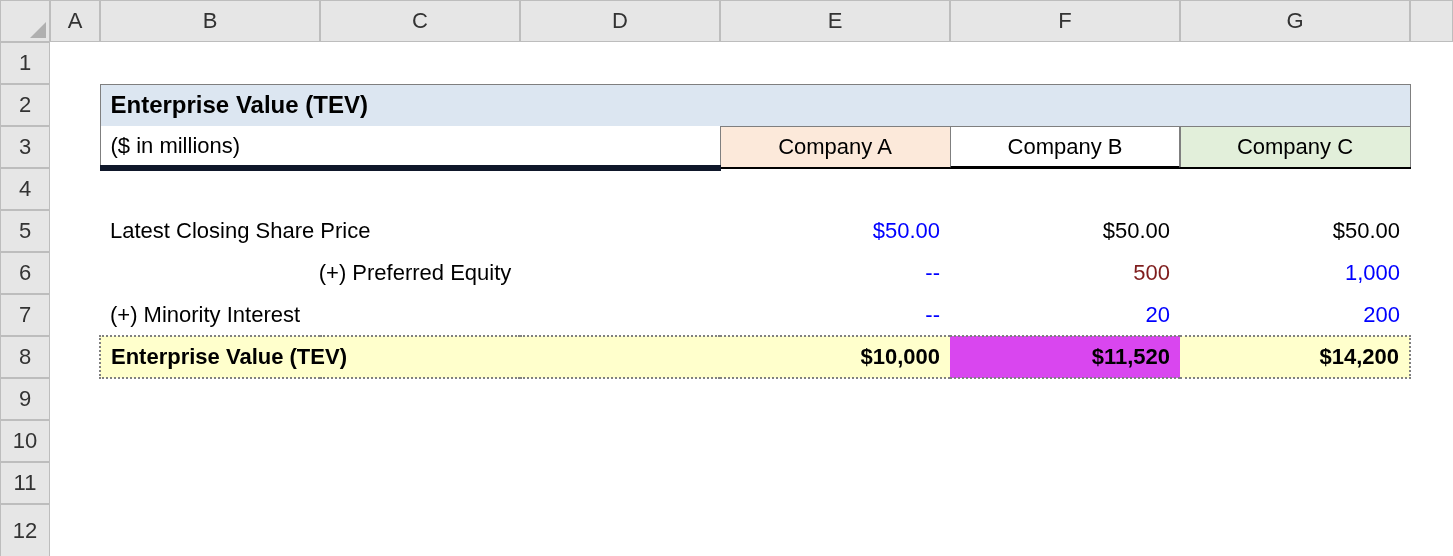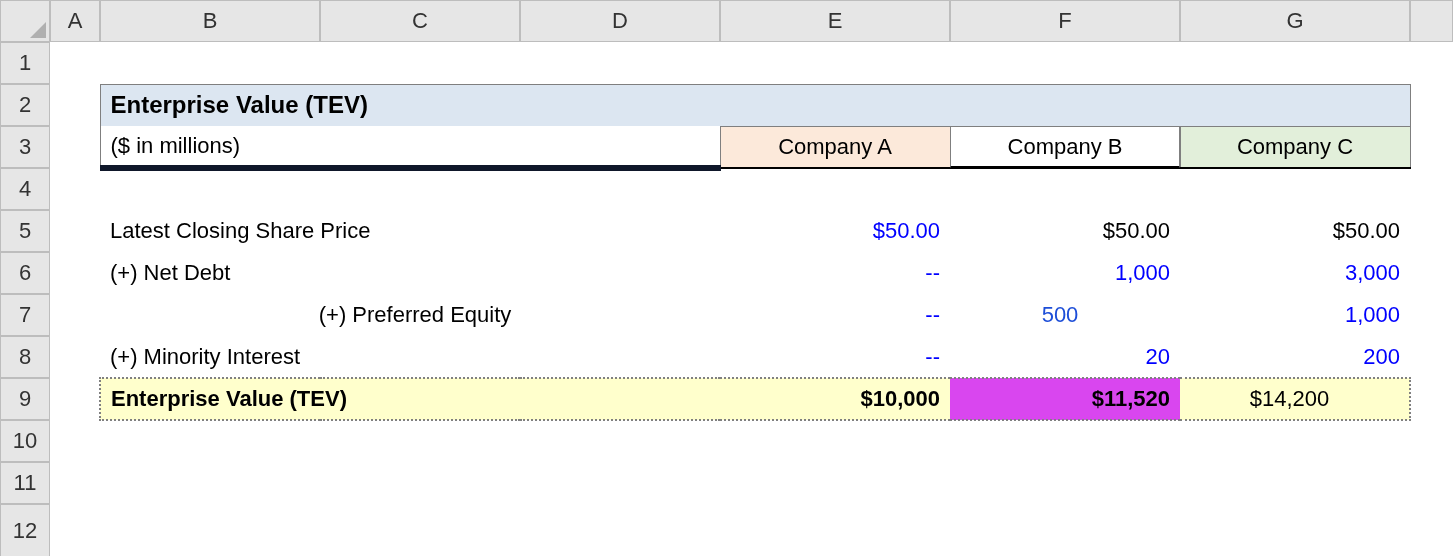--- a/index.html
+++ b/index.html
@@ -88,50 +88,43 @@
     <tr style="height:42px">
       <td></td>
       <td colspan="3" style="padding-left:10px;">Latest Closing Share Price</td>
       <td class="rht blue" style="text-align:right;padding-right:10px;color:#0000ff;">$50.00</td>
       <td class="rht" style="text-align:right;padding-right:10px;">$50.00</td>
       <td class="rht" style="text-align:right;padding-right:10px;">$50.00</td>
     </tr>
 
 
 
-    <tr style="height:42px">
-      <td></td>
-      <td colspan="3" style="padding-left:10px;">(+) Net Debt</td>
-      <td style="text-align:right;padding-right:10px;color:#0000ff;">--</td>
-      <td style="text-align:right;padding-right:10px;color:#0000ff;">1,000</td>
-      <td style="text-align:right;padding-right:10px;color:#0000ff;">3,000</td>
-    </tr>
 
     <tr style="height:42px">
       <td></td>
       <td colspan="3" style="padding-left:10px;text-align:center;">(+) Preferred Equity</td>
       <td style="text-align:right;padding-right:10px;color:#0000ff;">--</td>
-      <td style="text-align:center;padding-right:10px;color:#1d4ed8;">500</td>
+      <td style="text-align:right;padding-right:10px;color:#7f1d1d;">500</td>
       <td style="text-align:right;padding-right:10px;color:#0000ff;">1,000</td>
     </tr>
 
     <tr style="height:42px">
       <td></td>
       <td colspan="3" style="padding-left:10px;">(+) Minority Interest</td>
       <td style="text-align:right;padding-right:10px;color:#0000ff;">--</td>
       <td style="text-align:right;padding-right:10px;color:#0000ff;">20</td>
       <td style="text-align:right;padding-right:10px;color:#0000ff;">200</td>
     </tr>
 
     <tr style="height:42px">
       <td></td>
       <td colspan="3" style="padding-left:10px;font-weight:bold;background:#ffffcc;border-top:2px dotted #808080;border-bottom:2px dotted #808080;border-left:2px dotted #808080;">Enterprise Value (TEV)</td>
       <td style="text-align:right;padding-right:10px;font-weight:bold;background:#ffffcc;border-top:2px dotted #808080;border-bottom:2px dotted #808080;">$10,000</td>
       <td style="text-align:right;padding-right:10px;font-weight:bold;background:#d946ef;border-top:2px dotted #808080;border-bottom:2px dotted #808080;">$11,520</td>
-      <td style="text-align:center;padding-right:10px;font-weight:normal;background:#ffffcc;border-top:2px dotted #808080;border-bottom:2px dotted #808080;border-right:2px dotted #808080;">$14,200</td>
+      <td style="text-align:right;padding-right:10px;font-weight:bold;background:#ffffcc;border-top:2px dotted #808080;border-bottom:2px dotted #808080;border-right:2px dotted #808080;">$14,200</td>
     </tr>
 
     <tr style="height:42px">
           <td colspan="7"></td>
         </tr>
   </tbody>
     </table>
 </div>
 
 <div style="position:absolute;left:0;top:0;width:50px;">

